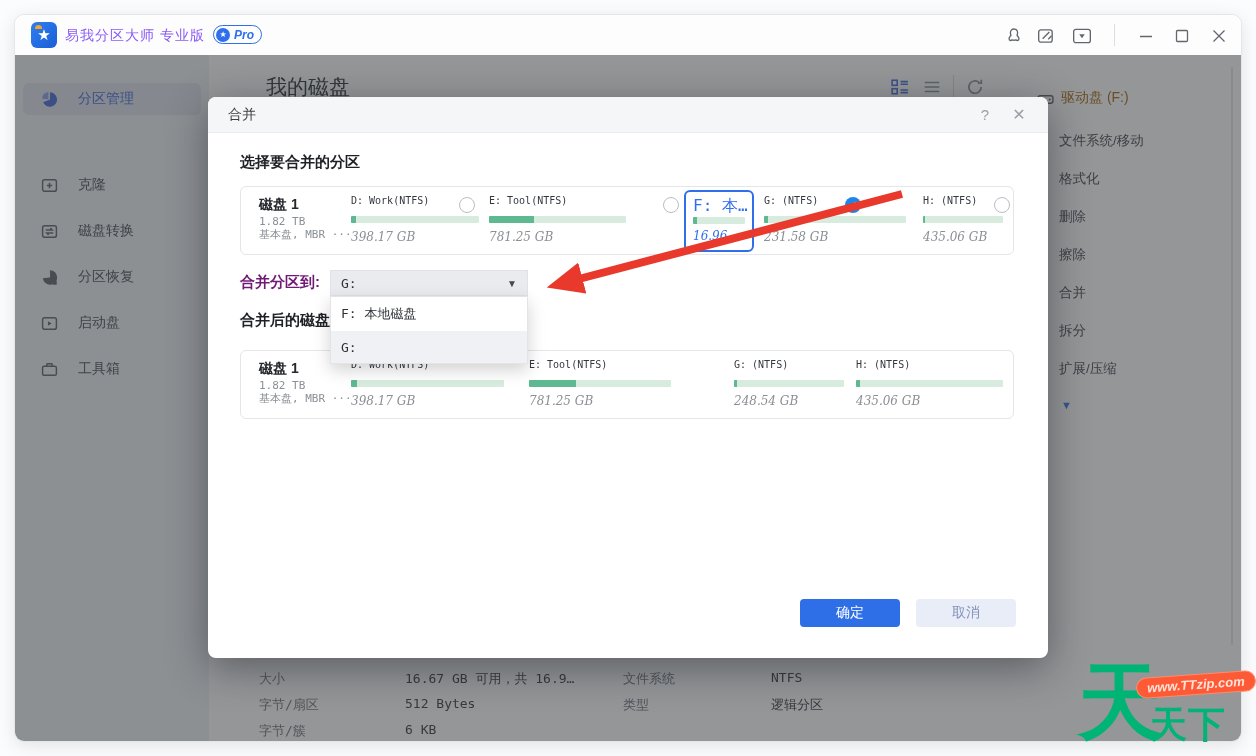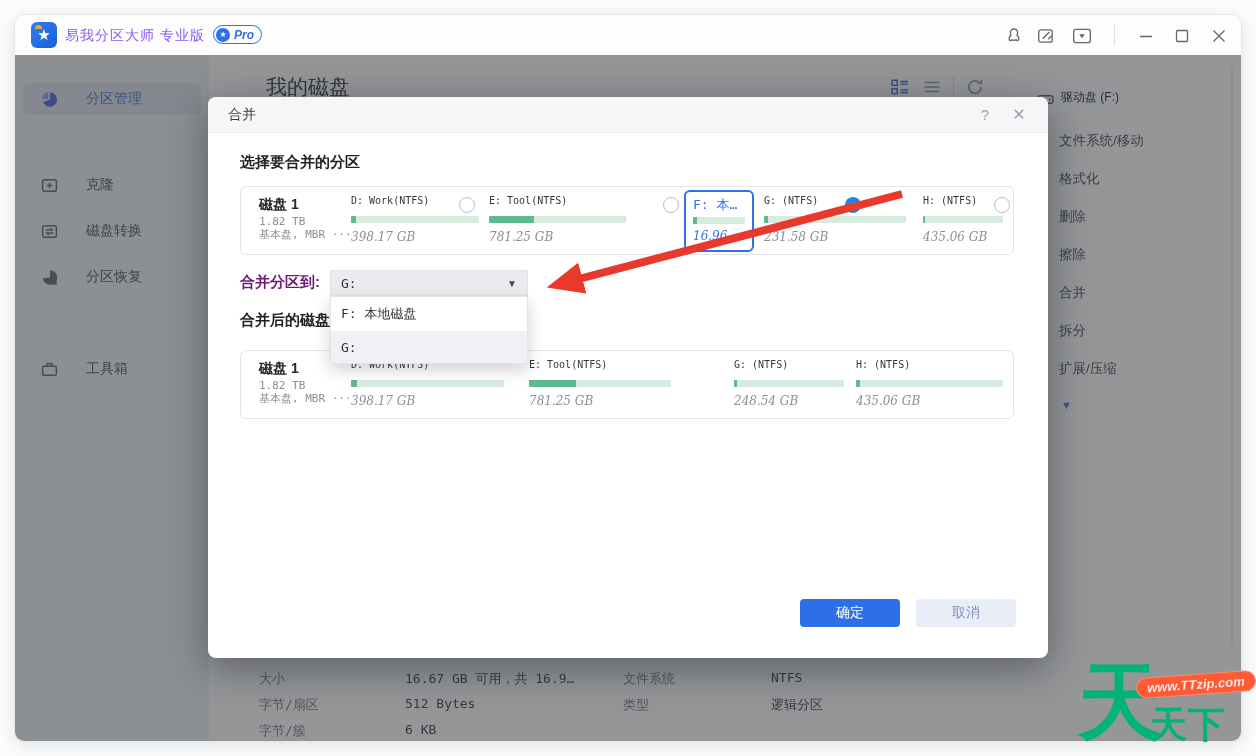--- a/index.html
+++ b/index.html
@@ -26,33 +26,33 @@
   .pro-badge .star { width:14px; height:14px; border-radius:50%; background:#2f6fed; color:#fff;
                font-size:8px; display:flex; align-items:center; justify-content:center; }
   .pro-badge .txt { color:#2f6fed; font-size:12px; font-weight:bold; font-style:italic; }
   .tb-ico { position:absolute; top:11px; width:20px; height:20px; color:#63676d; display:flex;
             align-items:center; justify-content:center; }
   .tb-sep { position:absolute; left:1099px; top:9px; width:1px; height:22px; background:#dcdee1; }
 
   
   .sidebar { position:absolute; left:0; top:40px; width:194px; bottom:0; background:#eff1f4; }
   .side-item { position:absolute; left:8px; width:178px; height:32px; border-radius:6px;
-               display:flex; align-items:center; gap:28px; padding-left:18px; font-size:14px; color:#42464c; }
+               display:flex; align-items:center; gap:20px; padding-left:18px; font-size:14px; color:#42464c; }
   .side-item .ic { width:17px; height:17px; color:#595e65; flex:0 0 auto; }
   .side-item.active { background:#dde2ec; color:#3b63d6; }
   .side-item.active .ic { color:#3b63d6; }
 
   
   .main-title { position:absolute; left:251px; top:58px; font-size:21px; font-weight:normal; color:#26292e; }
   .view-ico { position:absolute; top:63px; width:18px; height:18px; color:#878c93; }
   .view-ico.active { color:#3f68d8; }
   .hdr-sep { position:absolute; left:938px; top:60px; width:1px; height:24px; background:#d9dbde; }
 
   
-  .rp-header { position:absolute; left:1046px; top:74px; font-size:12px; color:#0f172a; }
+  .rp-header { position:absolute; left:1046px; top:74px; font-size:14px; color:#a16207; }
   .rp-disk-ico { position:absolute; left:1022px; top:76px; width:17px; height:17px; color:#54585e; }
   .rp-item { position:absolute; left:1044px; font-size:13.5px; color:#3e4247; }
   .rp-caret { position:absolute; left:1046px; top:384px; color:#2f6fed; font-size:11px; }
   .rp-scroll { position:absolute; left:1216px; top:52px; bottom:96px; width:2px; background:#e7e9ec; }
 
   
   .bi-label { position:absolute; font-size:13px; color:#6a6e74; }
   .bi-value { position:absolute; font-size:13px; color:#2e3237; }
 
   
@@ -192,20 +192,29 @@
       </div>
       <div class="side-item" style="top:206px">
         <span class="ic">
           <svg width="17" height="17" viewBox="0 0 16 16">
               <path d="M8.5 8V1.2A6.8 6.8 0 1 1 1.7 8.8Z" fill="currentColor"></path>
               <path d="M9 9 l5 5 M11 14 h3 v-3" stroke="currentColor" stroke-width="1.6" fill="none"></path>
             </svg>
         </span>
         <span>分区恢复</span>
       </div>
+      <div class="side-item" style="top:252px">
+        <span class="ic">
+          <svg width="17" height="17" viewBox="0 0 16 16" fill="none" stroke="currentColor" stroke-width="1.4">
+              <rect x="1.5" y="2.5" width="13" height="11" rx="2"></rect>
+              <path d="M6.5 5.8 l3.6 2.2 -3.6 2.2 z" fill="currentColor" stroke="none"></path>
+            </svg>
+        </span>
+        <span>启动盘</span>
+      </div>
       <div class="side-item" style="top:298px">
         <span class="ic">
           <svg width="17" height="17" viewBox="0 0 16 16" fill="none" stroke="currentColor" stroke-width="1.4">
               <rect x="1.5" y="5" width="13" height="8.5" rx="1.5"></rect>
               <path d="M5.5 5 V3.2 a.7.7 0 0 1 .7-.7 h3.6 a.7.7 0 0 1 .7.7 V5"></path>
             </svg>
         </span>
         <span>工具箱</span>
       </div>
     </div>
@@ -288,21 +297,21 @@
       <div class="pcell" style="left:248px; width:137px">
         <div class="plabel mono">E: Tool(NTFS)</div>
         <div class="pbar">
             <i style="width: 33%;"></i>
           </div>
         <div class="psize">781.25 GB</div>
       </div>
       <span class="cb" style="left:422px"></span>
 
       <div class="pcell selected" style="left:443px; width:70px">
-        <div class="plabel mono" style="font-size:13px">F: 本…</div>
+        <div class="plabel mono" style="font-size:16px">F: 本…</div>
         <div class="pbar" style="width:52px">
             <i style="width: 7%;"></i>
           </div>
         <div class="psize" style="margin-top:5px">16.96…</div>
       </div>
 
       <div class="pcell" style="left:523px; width:142px">
         <div class="plabel mono">G: (NTFS)</div>
         <div class="pbar">
             <i style="width: 3%;"></i>

